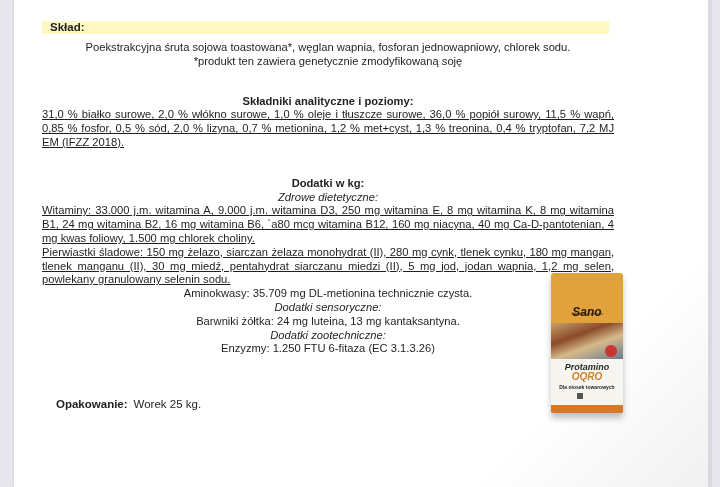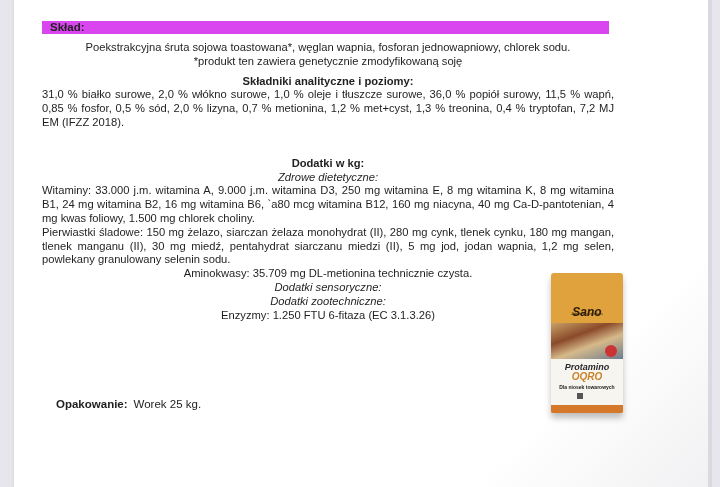--- a/index.html
+++ b/index.html
@@ -16,28 +16,28 @@
     }
     .edge-right {
       position: absolute; left: 708px; top: 0; width: 4px; height: 487px;
       background: #d9d9df;
     }
     .content {
       position: absolute; left: 42px; top: 21px; width: 572px;
       font-size: 11.2px; line-height: 13.8px; color: #1f1f1f;
     }
     .bar {
-      width: 567px; height: 13px; background: #d946ef;
+      width: 567px; height: 13px; background: #fef9c3;
       font-weight: bold; font-size: 11.5px; line-height: 13px;
       padding-left: 8px; box-sizing: border-box; color: #222;
       margin-bottom: 7px;
     }
     .para { margin: 0; text-align: center; }
-    .h { font-weight: bold; margin-top: 6px; }
-    .just { text-align: justify; text-align-last: left; }
+    .h { font-weight: bold; margin-top: 26px; }
+    .just { text-align: justify; text-align-last: left; text-decoration: underline; }
     .it { font-style: italic; }
     .pack {
       position: absolute; left: 56px; top: 398px;
       font-size: 11.5px; color: #1f1f1f;
     }
     .pack b { font-weight: bold; margin-right: 6px; }
     .bag {
       position: absolute; left: 551px; top: 273px; width: 72px; height: 140px;
       background: #e0a23c; border-radius: 3px 3px 2px 2px;
       box-shadow: 0 5px 6px rgba(0,0,0,0.25);
@@ -91,20 +91,21 @@
 
   <p class="para h">Składniki analityczne i poziomy:</p>
   <p class="para just">31,0 % białko surowe, 2,0 % włókno surowe, 1,0 % oleje i tłuszcze surowe, 36,0 % popiół surowy, 11,5 % wapń, 0,85 % fosfor, 0,5 % sód, 2,0 % lizyna, 0,7 % metionina, 1,2 % met+cyst, 1,3 % treonina, 0,4 % tryptofan, 7,2 MJ EM (IFZZ 2018).</p>
 
   <p class="para h" style="margin-top:27px">Dodatki w kg:</p>
   <p class="para it">Zdrowe dietetyczne:</p>
   <p class="para just">Witaminy: 33.000 j.m. witamina A, 9.000 j.m. witamina D3, 250 mg witamina E, 8 mg witamina K, 8 mg witamina B1, 24 mg witamina B2, 16 mg witamina B6, `a80 mcg witamina B12, 160 mg niacyna, 40 mg Ca-D-pantotenian, 4 mg kwas foliowy, 1.500 mg chlorek choliny.</p>
   <p class="para just">Pierwiastki śladowe: 150 mg żelazo, siarczan  żelaza monohydrat (II), 280 mg cynk, tlenek cynku, 180 mg mangan, tlenek manganu (II), 30 mg miedź, pentahydrat siarczanu miedzi (II), 5 mg jod, jodan wapnia, 1,2 mg selen, powlekany granulowany selenin sodu.</p>
   <p class="para">Aminokwasy: 35.709 mg DL-metionina technicznie czysta.</p>
   <p class="para it">Dodatki sensoryczne:</p>
+  <p class="para">Barwniki żółtka: 24 mg luteina, 13 mg kantaksantyna.</p>
   <p class="para it">Dodatki zootechniczne:</p>
   <p class="para">Enzyzmy: 1.250 FTU 6-fitaza (EC 3.1.3.26)</p>
 </div>
 
 <div class="pack">
   <b>Opakowanie:</b><span>Worek 25 kg.</span>
 </div>
 
 <div class="bag">
   <div class="logo">Sano</div>

